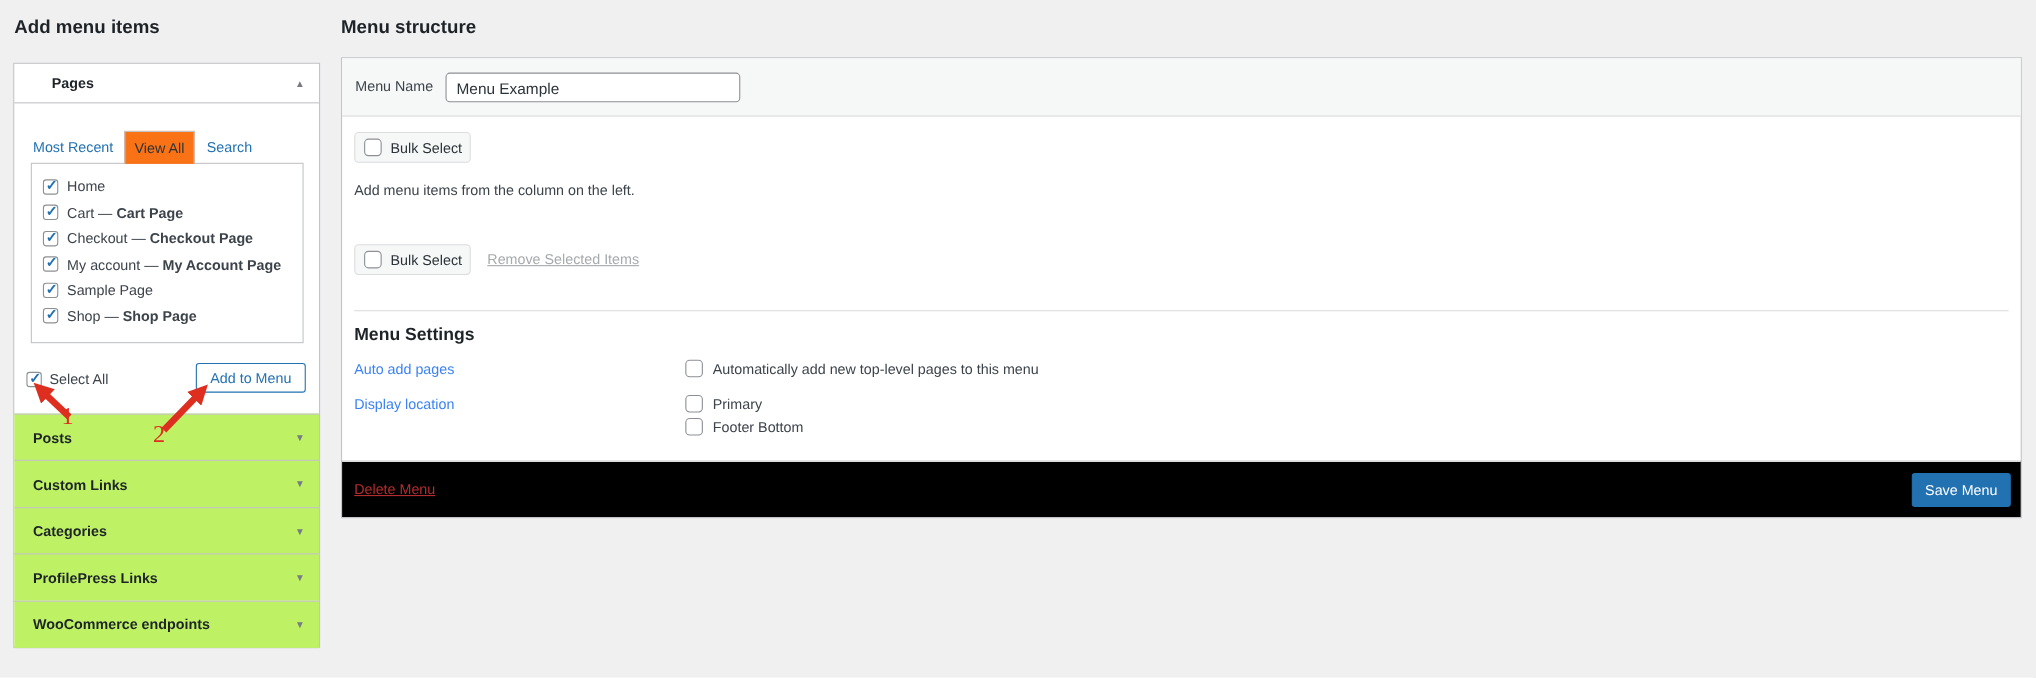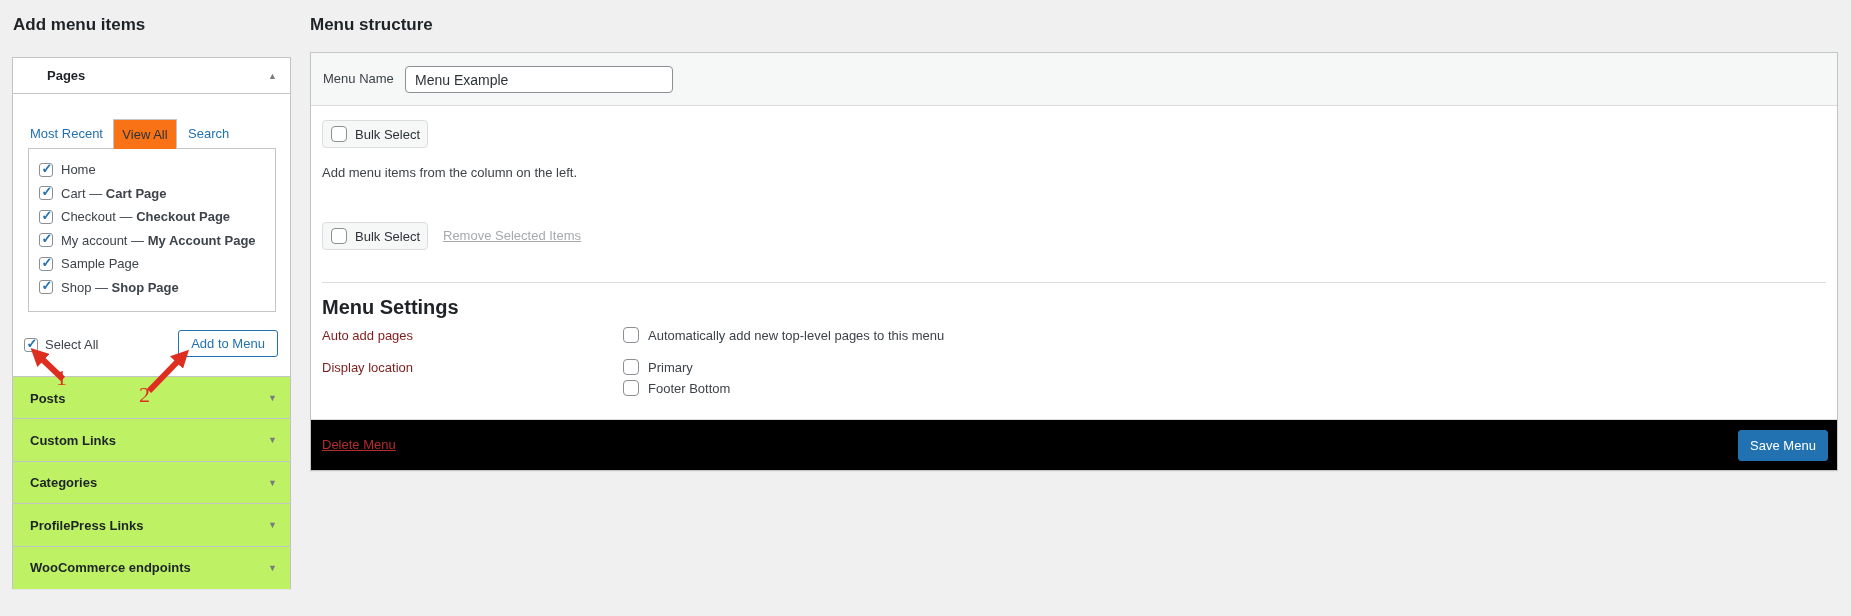--- a/index.html
+++ b/index.html
@@ -117,23 +117,23 @@
   .removelink {
     position:absolute; left:132px; top:169px; line-height:28px;
     color:#a7aaad; text-decoration:underline; cursor:pointer;
   }
   .divider {
     position:absolute; left:11px; right:11px; top:229px;
     border:none; border-top:1px solid #dcdcde;
   }
   .settings-title {
     position:absolute; left:11px; top:243px;
-    font-size:20px; font-weight:600; color:#1d2327;
-  }
-  .set-label { position:absolute; left:11px; color:#7f1d1d;text-align:center; }
+    font-size:16px; font-weight:600; color:#1d2327;
+  }
+  .set-label { position:absolute; left:11px; color:#3b82f6;text-align:center; }
   .set-label.r1 { top:275px; }
   .set-label.r2 { top:307px; }
   .opt {
     position:absolute; left:312px; display:flex; align-items:center; gap:9px;
     cursor:pointer; color:#3c434a;
   }
   .opt.r1 { top:274px; }
   .opt.r2 { top:306px; }
   .opt.r3 { top:327px; }
   .panel-footer {

